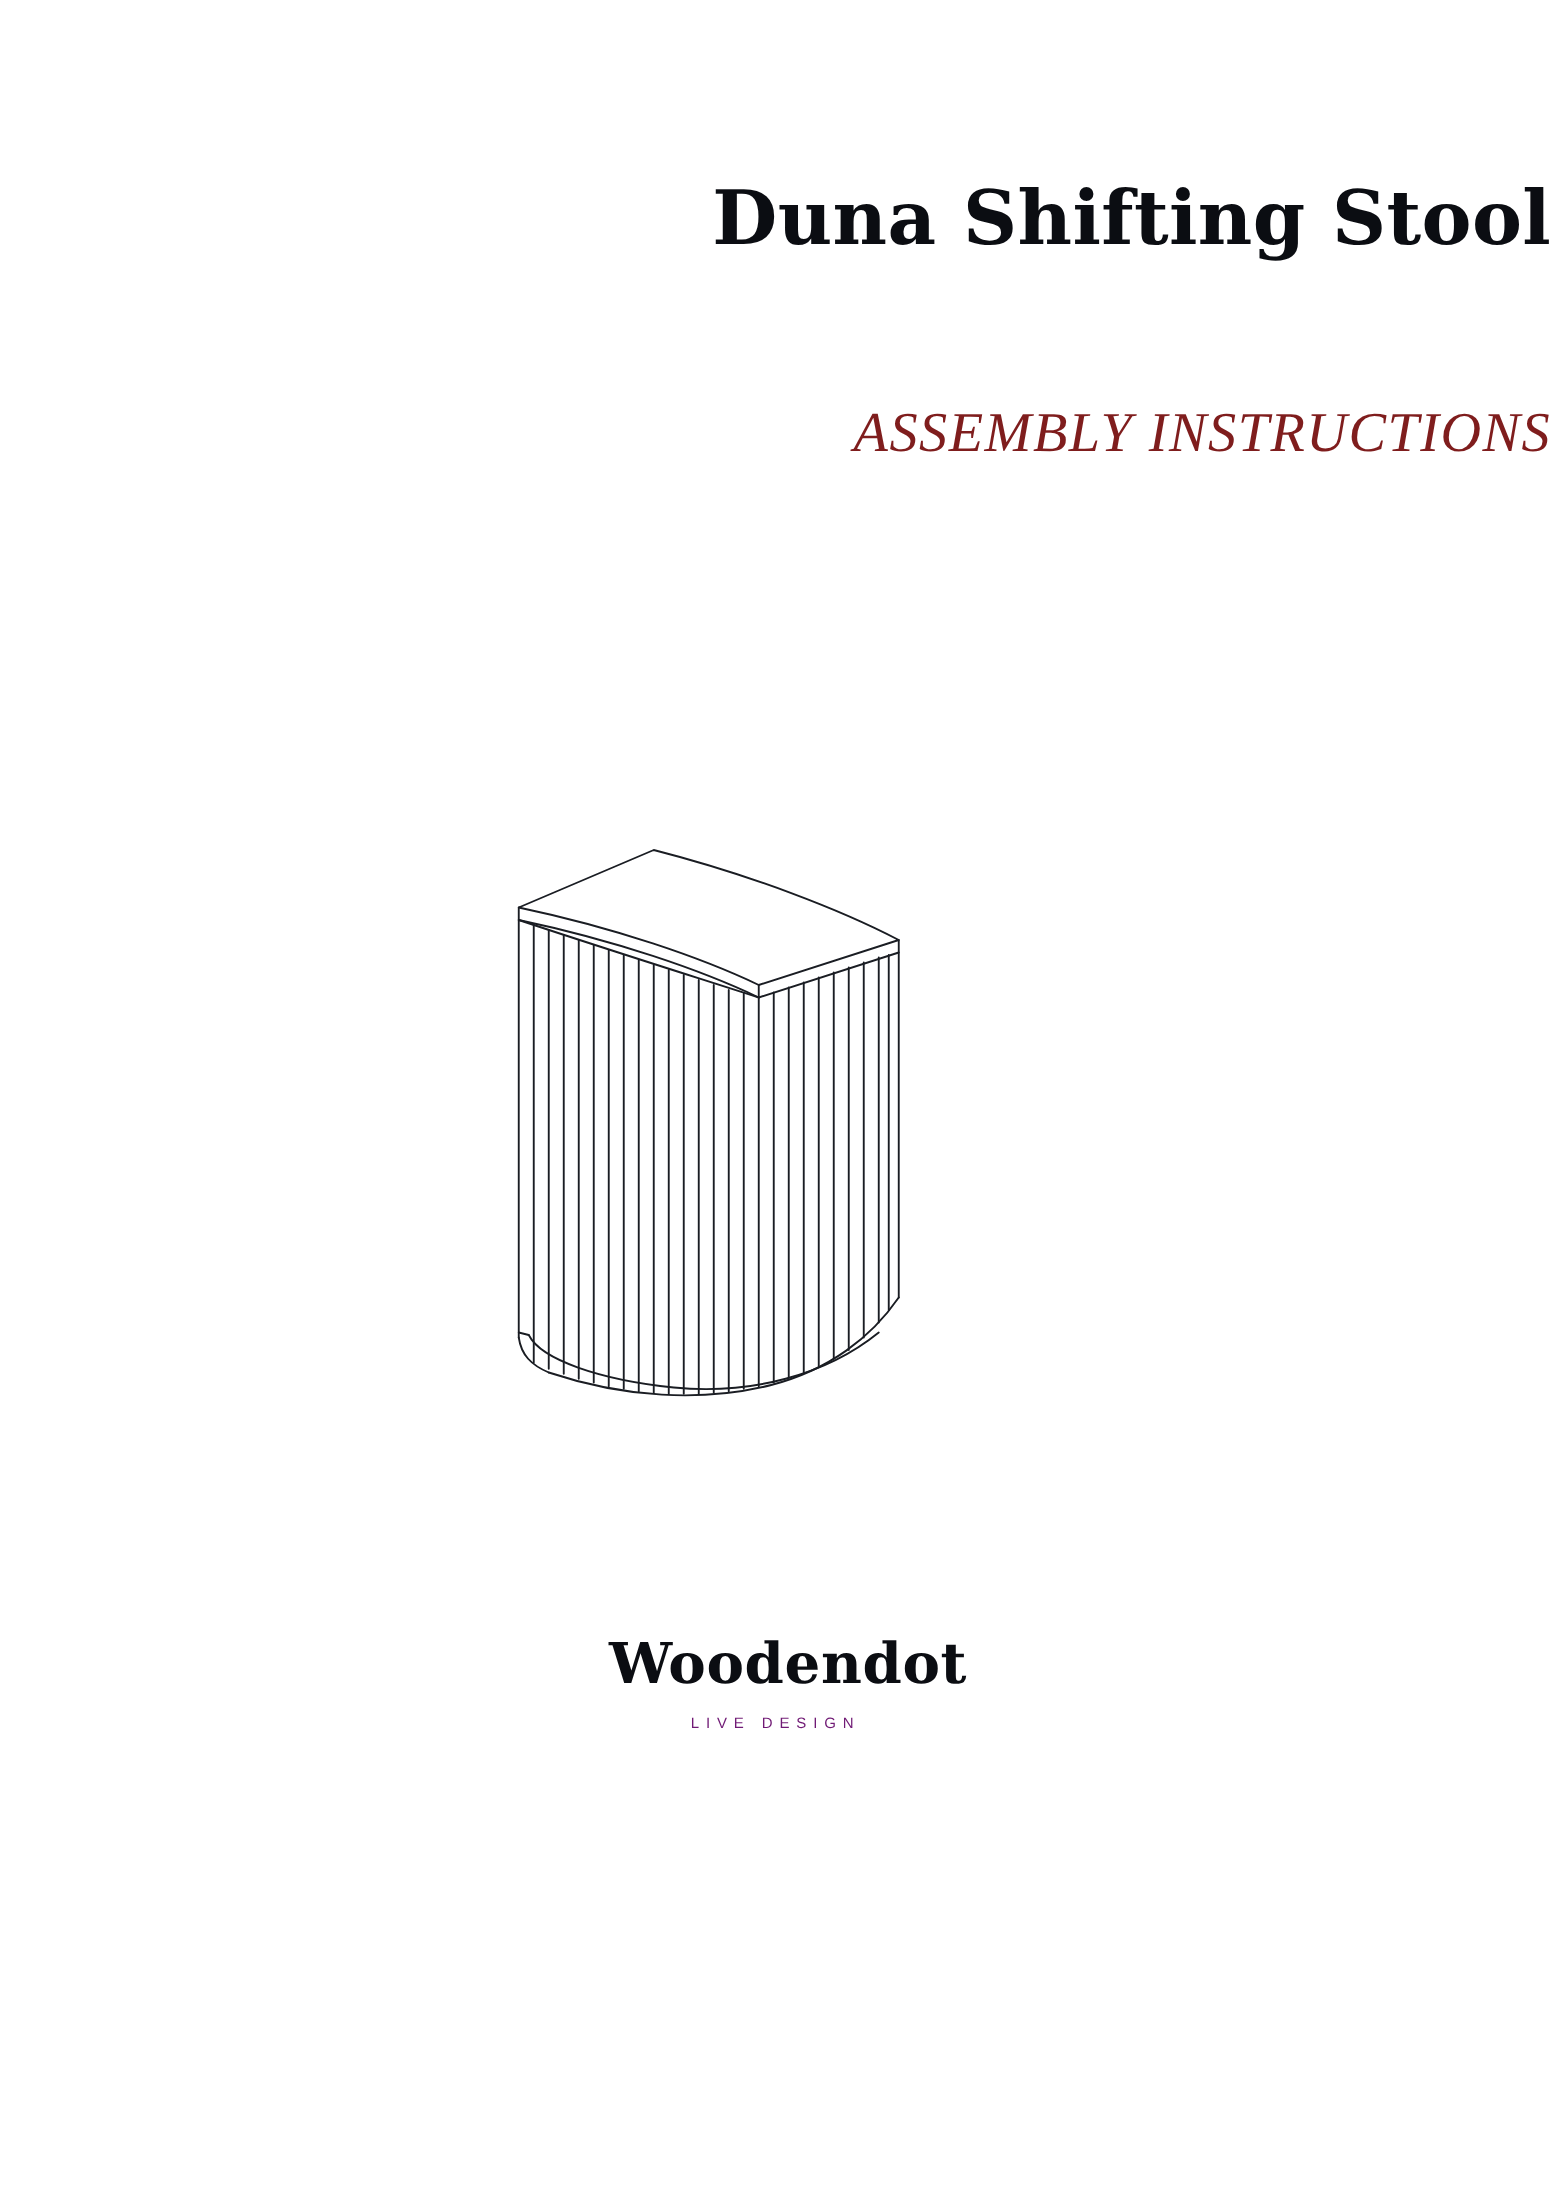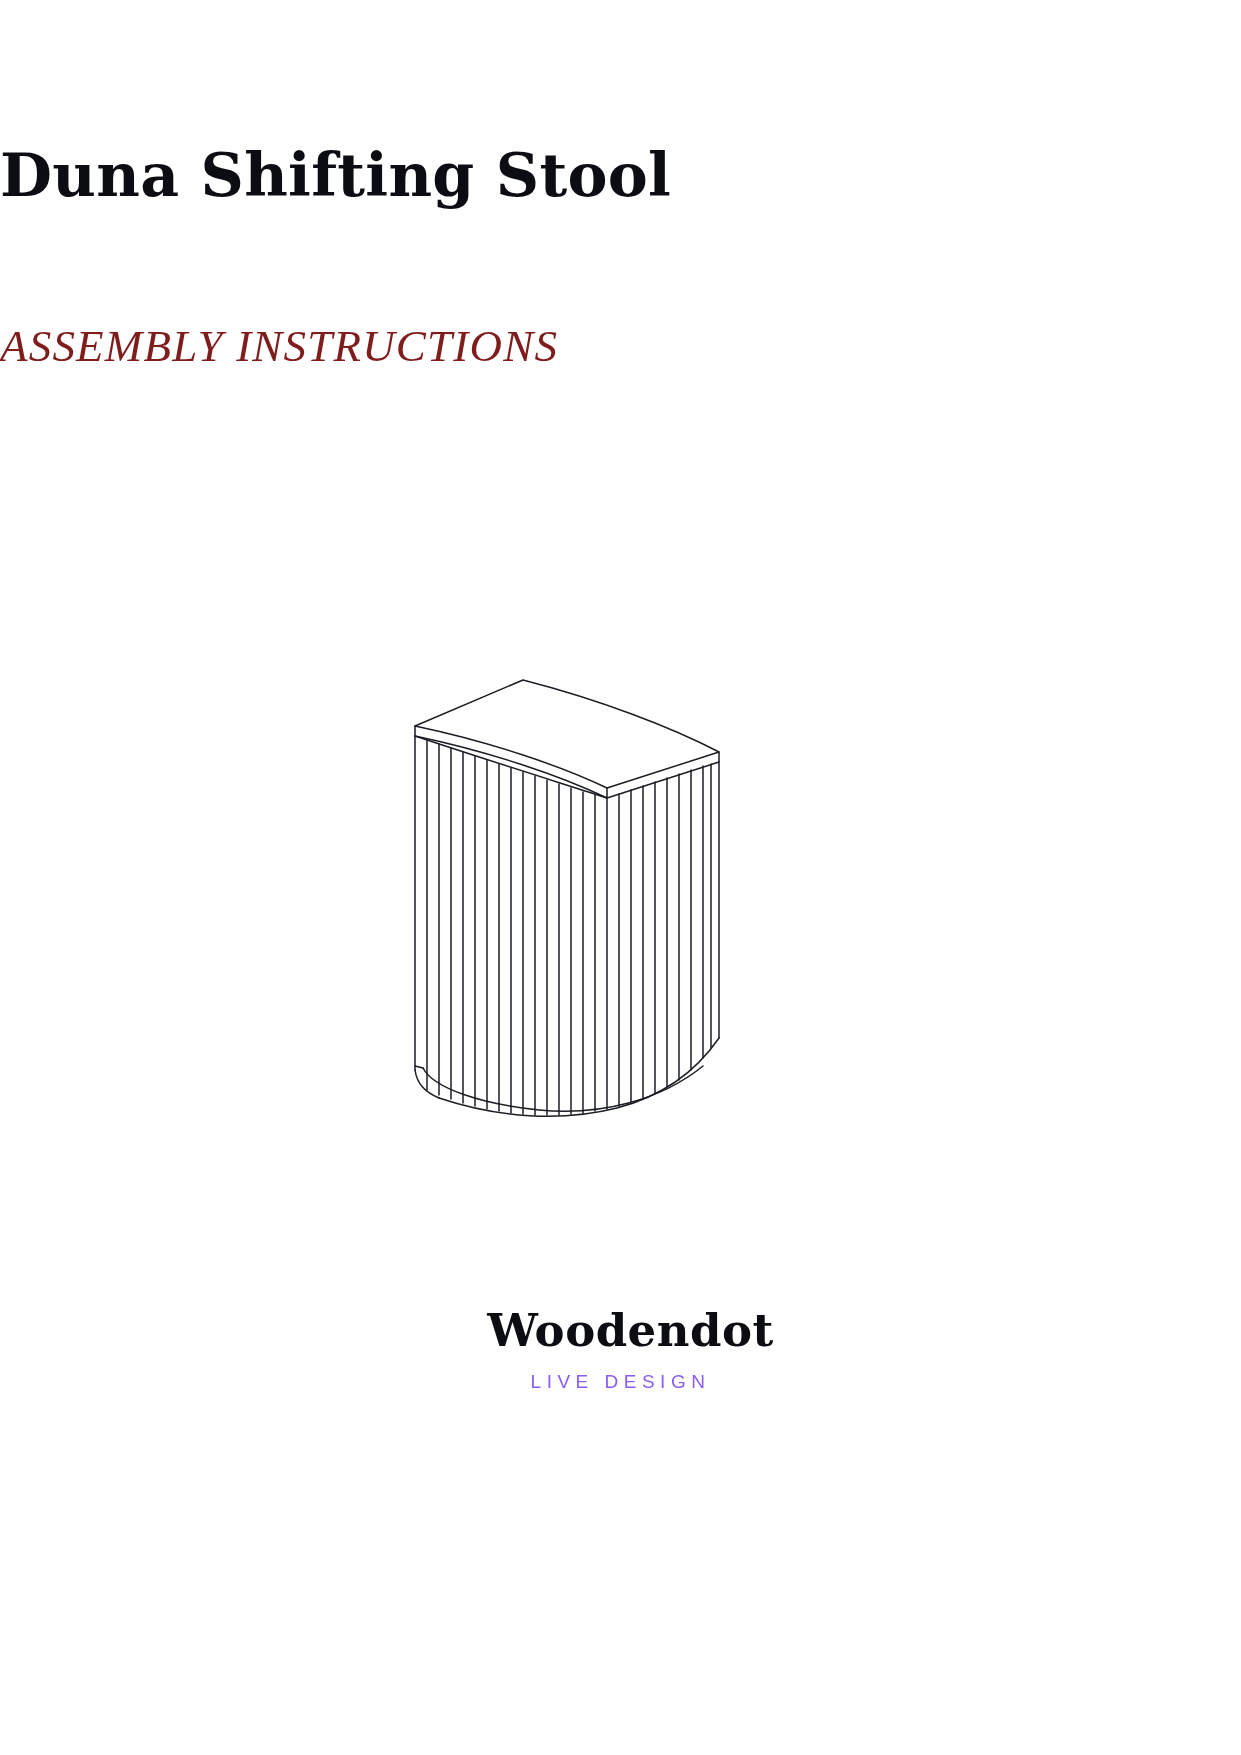--- a/index.html
+++ b/index.html
@@ -13,21 +13,21 @@
     position: relative;
     font-family: "Liberation Serif", serif;
     color: #0d0f14;
     overflow: hidden;
   }
   .page {
     position: absolute;
     inset: 0;
     display: flex;
     flex-direction: column;
-    align-items: flex-start;
+    align-items: flex-end;
   }
   .title {
     margin-top: 142px;
     font-family: "DejaVu Serif", serif;
     font-weight: 700;
     font-size: 60px;
     letter-spacing: 0.3px;
     line-height: 1.1;
     text-align: center;
     color: #0b0d12;
@@ -63,23 +63,23 @@
     font-size: 45px;
     letter-spacing: 0.5px;
     color: #0b0d12;
     line-height: 1;
     padding-left: 20px;
   }
   .brand-tagline {
     margin-top: 18px;
     font-family: "Liberation Sans", sans-serif;
     font-weight: 400;
-    font-size: 19px;
+    font-size: 12px;
     letter-spacing: 5.5px;
-    color: #8b5cf6;
+    color: #701a75;
   }
 </style>
 </head>
 <body>
 
 <div class="page">
 
   <h1 class="title">Duna Shifting Stool</h1>
 
   <h2 class="subtitle">ASSEMBLY INSTRUCTIONS</h2>

